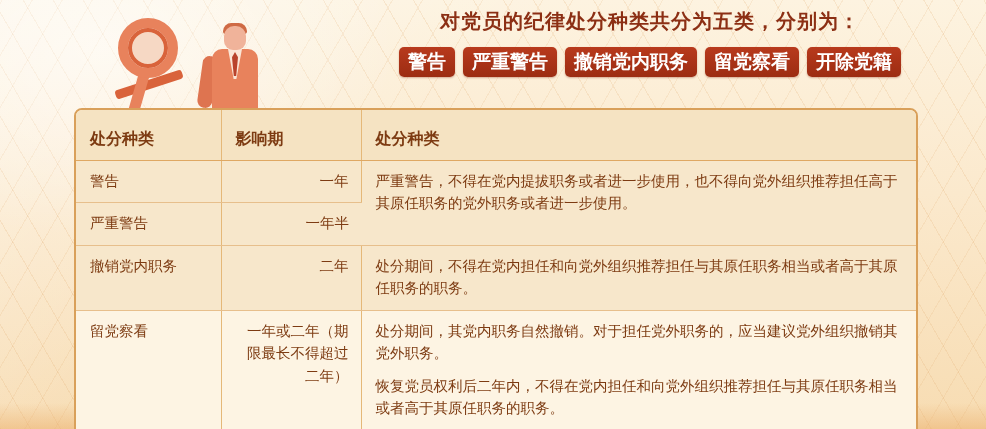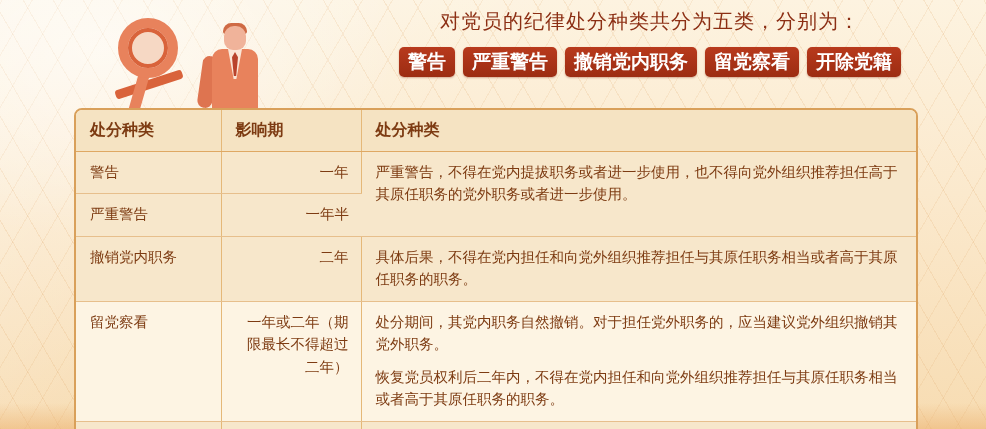--- a/index.html
+++ b/index.html
@@ -137,21 +137,21 @@
   #header {
     position: absolute;
     left: 330px;
     top: 8px;
     width: 640px;
     text-align: center;
   }
   #header-title {
     font-family: "DejaVu Serif", "Liberation Serif", serif;
     font-size: 20px;
-    font-weight: normal;
+    font-weight: bold;
     color: #8c2f14;
     letter-spacing: 1px;
     white-space: nowrap;
   }
   #tag-row {
     margin-top: 12px;
     display: flex;
     gap: 8px;
     justify-content: center;
     align-items: center;
@@ -189,21 +189,21 @@
   col.c2 { width: 140px; }
   col.c3 { width: 555px; }
 
   thead th {
     background: #f5e3c2;
     font-family: "DejaVu Serif", "Liberation Serif", serif;
     font-size: 16px;
     font-weight: bold;
     color: #7d3b12;
     text-align: left;
-    padding: 10px 12px 10px 14px;
+    padding: 19px 12px 10px 14px;
     border-bottom: 1.5px solid #dfa863;
     border-right: 1.5px solid #e5b878;
   }
   thead th:last-child { border-right: none; }
 
   tbody td {
     font-family: "DejaVu Serif", "Liberation Serif", serif;
     font-size: 14.5px;
     color: #7d3b12;
     vertical-align: top;
@@ -276,21 +276,21 @@
           <td class="col-period">一年</td>
           <td rowspan="2">严重警告，不得在党内提拔职务或者进一步使用，也不得向党外组织推荐担任高于其原任职务的党外职务或者进一步使用。</td>
         </tr>
         <tr class="shade">
           <td class="col-type">严重警告</td>
           <td class="col-period">一年半</td>
         </tr>
         <tr class="shade">
           <td class="col-type">撤销党内职务</td>
           <td class="col-period">二年</td>
-          <td>具体后果，不得在党内担任和向党外组织推荐担任与其原任职务相当或者高于其原任职务的职务。</td>
+          <td>处分期间，不得在党内担任和向党外组织推荐担任与其原任职务相当或者高于其原任职务的职务。</td>
         </tr>
         <tr class="plain">
           <td class="col-type">留党察看</td>
           <td class="col-period period-center">一年或二年（期限最长不得超过二年）</td>
           <td>
             <p class="desc-p">处分期间，其党内职务自然撤销。对于担任党外职务的，应当建议党外组织撤销其党外职务。</p>
             <p class="desc-p">恢复党员权利后二年内，不得在党内担任和向党外组织推荐担任与其原任职务相当或者高于其原任职务的职务。</p>
           </td>
         </tr>
         <tr class="shade">

